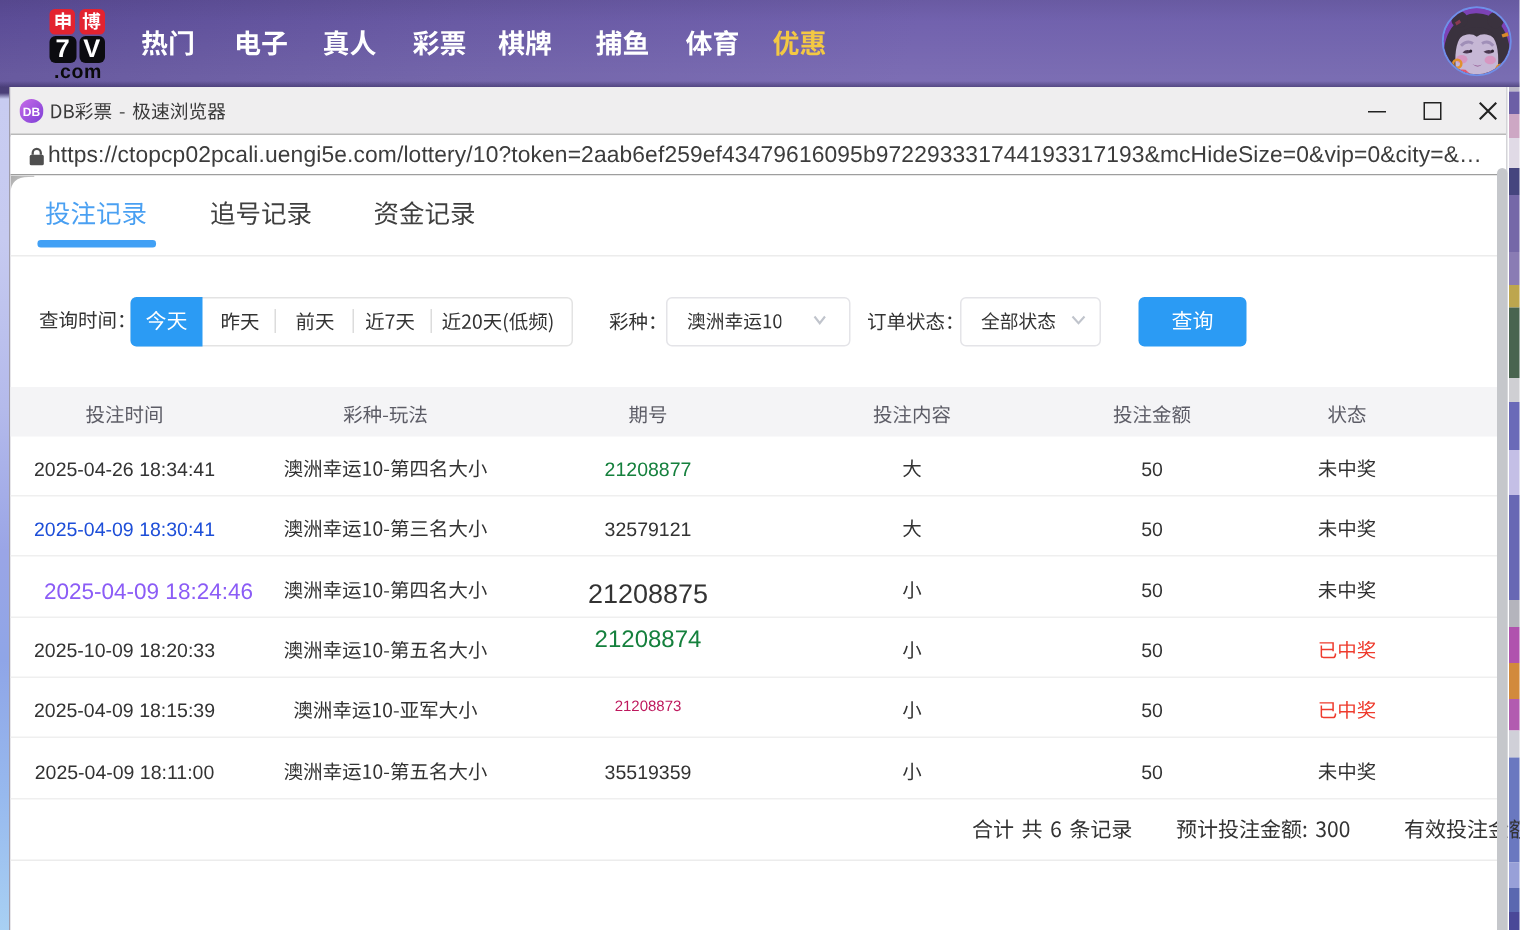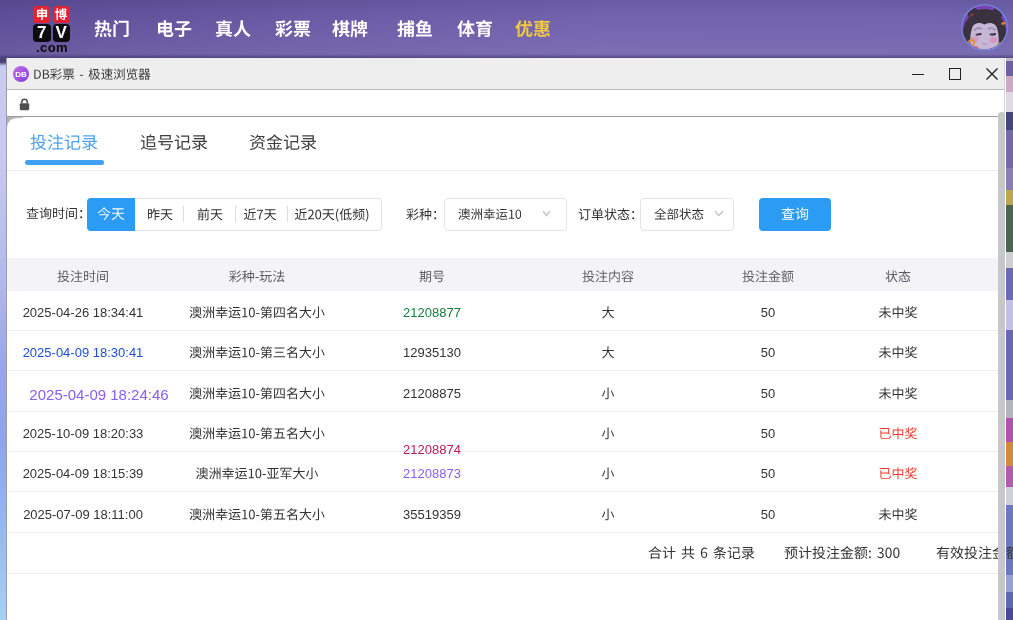--- a/index.html
+++ b/index.html
@@ -230,20 +230,21 @@
 <div class="abs" style="left:942px;top:10px;width:12px;height:11.5px;border:1.5px solid #222"></div>
 <svg class="abs" style="left:979px;top:9.5px" width="12" height="12" viewBox="0 0 12 12">
 <path d="M0.5,0.5 L11.5,11.5 M11.5,0.5 L0.5,11.5" stroke="#222" stroke-width="1.4"></path>
         </svg>
 </div>
 <div class="abs" style="left:0;top:33px;width:997px;height:26px;background:#fff;border-bottom:1px solid #9e9e9e">
 <svg class="abs" style="left:12px;top:7px" width="11" height="13" viewBox="0 0 11 13">
 <rect x="0.8" y="5.2" width="9.4" height="7" rx="1.1" fill="#4f4f4f"></rect>
 <path d="M2.8,5.2 V3.9 a2.7,2.7 0 0 1 5.4,0 V5.2" fill="none" stroke="#4f4f4f" stroke-width="1.5"></path>
         </svg>
+<div class="abs" style="left:25px;top:4px;width:962px;height:19px;overflow:hidden;letter-spacing:0.09px;font-size:15.2px;color:#3c3c3c;white-space:nowrap">https://ctopcp02pcali.uengi5e.com/lottery/10?token=2aab6ef259ef43479616095b972293331744193317193&amp;mcHideSize=0&amp;vip=0&amp;city=&amp;…</div>
 </div>
 <div class="abs" style="left:0;top:59px;width:997px;height:503px;background:#fff">
 <svg class="abs" style="left:0;top:0" width="16" height="16" viewBox="0 0 16 16">
 <defs>
             <linearGradient id="cn" x1="0" y1="0" x2="1" y2="1">
               <stop offset="0" stop-color="#8f8f8f"></stop>
               <stop offset="1" stop-color="#d8d8d8"></stop>
             </linearGradient>
           </defs>
 <path d="M0,16 L0,12 Q0,1 12,1 L16,1 L16,0 L0,0 Z" fill="url(#cn)" opacity=".75"></path>
@@ -415,21 +416,21 @@
             <use href="#g57" transform="translate(39.0,11.2) scale(0.0130,-0.0130)"></use>
             <use href="#g58" transform="translate(52.0,11.2) scale(0.0130,-0.0130)"></use>
             <use href="#g48" transform="translate(59.2,11.2) scale(0.0130,-0.0130)"></use>
             <use href="#g22" transform="translate(66.4,11.2) scale(0.0130,-0.0130)"></use>
             <use href="#g71" transform="translate(70.9,11.2) scale(0.0130,-0.0130)"></use>
             <use href="#g79" transform="translate(83.9,11.2) scale(0.0130,-0.0130)"></use>
             <use href="#g73" transform="translate(96.9,11.2) scale(0.0130,-0.0130)"></use>
             <use href="#g74" transform="translate(109.9,11.2) scale(0.0130,-0.0130)"></use>
             <use href="#g75" transform="translate(122.9,11.2) scale(0.0130,-0.0130)"></use>
           </svg></div>
-<div class="abs" style="left:425px;top:228px;transform:translateX(-50%);font-size:13px;color:#333">12935130</div>
+<div class="abs" style="left:425px;top:228px;transform:translateX(-50%);font-size:13px;color:#333">32579121</div>
 <div style="position:absolute;left:601px;top:229px;transform:translateX(-50%)"><svg width="13.0" height="14.9" viewBox="0 0 13.0 14.9" fill="#333">
             <use href="#g74" transform="translate(0.0,11.2) scale(0.0130,-0.0130)"></use>
           </svg></div>
 <div class="abs" style="left:761px;top:228px;transform:translateX(-50%);font-size:13px;color:#333">50</div>
 <div style="position:absolute;left:891px;top:229px;transform:translateX(-50%)"><svg width="39.0" height="14.9" viewBox="0 0 39.0 14.9" fill="#333">
             <use href="#g76" transform="translate(0.0,11.2) scale(0.0130,-0.0130)"></use>
             <use href="#g77" transform="translate(13.0,11.2) scale(0.0130,-0.0130)"></use>
             <use href="#g78" transform="translate(26.0,11.2) scale(0.0130,-0.0130)"></use>
           </svg></div>
 <div class="abs" style="left:0;top:294px;width:997px;height:1px;background:#efefef"></div>
@@ -441,21 +442,21 @@
             <use href="#g57" transform="translate(39.0,11.2) scale(0.0130,-0.0130)"></use>
             <use href="#g58" transform="translate(52.0,11.2) scale(0.0130,-0.0130)"></use>
             <use href="#g48" transform="translate(59.2,11.2) scale(0.0130,-0.0130)"></use>
             <use href="#g22" transform="translate(66.4,11.2) scale(0.0130,-0.0130)"></use>
             <use href="#g71" transform="translate(70.9,11.2) scale(0.0130,-0.0130)"></use>
             <use href="#g72" transform="translate(83.9,11.2) scale(0.0130,-0.0130)"></use>
             <use href="#g73" transform="translate(96.9,11.2) scale(0.0130,-0.0130)"></use>
             <use href="#g74" transform="translate(109.9,11.2) scale(0.0130,-0.0130)"></use>
             <use href="#g75" transform="translate(122.9,11.2) scale(0.0130,-0.0130)"></use>
           </svg></div>
-<div class="abs" style="left:425px;top:269px;transform:translateX(-50%);font-size:13px;color:#333">21208875</div>
+<div class="abs" style="left:425px;top:269px;transform:translateX(-50%);font-size:18px;color:#333">21208875</div>
 <div style="position:absolute;left:601px;top:270px;transform:translateX(-50%)"><svg width="13.0" height="14.9" viewBox="0 0 13.0 14.9" fill="#333">
             <use href="#g75" transform="translate(0.0,11.2) scale(0.0130,-0.0130)"></use>
           </svg></div>
 <div class="abs" style="left:761px;top:269px;transform:translateX(-50%);font-size:13px;color:#333">50</div>
 <div style="position:absolute;left:891px;top:270px;transform:translateX(-50%)"><svg width="39.0" height="14.9" viewBox="0 0 39.0 14.9" fill="#333">
             <use href="#g76" transform="translate(0.0,11.2) scale(0.0130,-0.0130)"></use>
             <use href="#g77" transform="translate(13.0,11.2) scale(0.0130,-0.0130)"></use>
             <use href="#g78" transform="translate(26.0,11.2) scale(0.0130,-0.0130)"></use>
           </svg></div>
 <div class="abs" style="left:0;top:334px;width:997px;height:1px;background:#efefef"></div>
@@ -467,21 +468,21 @@
             <use href="#g57" transform="translate(39.0,11.2) scale(0.0130,-0.0130)"></use>
             <use href="#g58" transform="translate(52.0,11.2) scale(0.0130,-0.0130)"></use>
             <use href="#g48" transform="translate(59.2,11.2) scale(0.0130,-0.0130)"></use>
             <use href="#g22" transform="translate(66.4,11.2) scale(0.0130,-0.0130)"></use>
             <use href="#g71" transform="translate(70.9,11.2) scale(0.0130,-0.0130)"></use>
             <use href="#g80" transform="translate(83.9,11.2) scale(0.0130,-0.0130)"></use>
             <use href="#g73" transform="translate(96.9,11.2) scale(0.0130,-0.0130)"></use>
             <use href="#g74" transform="translate(109.9,11.2) scale(0.0130,-0.0130)"></use>
             <use href="#g75" transform="translate(122.9,11.2) scale(0.0130,-0.0130)"></use>
           </svg></div>
-<div class="abs" style="left:425px;top:325px;transform:translateX(-50%);font-size:13px;color:#be185d">21208874</div>
+<div class="abs" style="left:425px;top:301px;transform:translateX(-50%);font-size:16px;color:#15803d">21208874</div>
 <div style="position:absolute;left:601px;top:310px;transform:translateX(-50%)"><svg width="13.0" height="14.9" viewBox="0 0 13.0 14.9" fill="#333">
             <use href="#g75" transform="translate(0.0,11.2) scale(0.0130,-0.0130)"></use>
           </svg></div>
 <div class="abs" style="left:761px;top:309px;transform:translateX(-50%);font-size:13px;color:#333">50</div>
 <div style="position:absolute;left:891px;top:310px;transform:translateX(-50%)"><svg width="39.0" height="14.9" viewBox="0 0 39.0 14.9" fill="#ee3b2d">
             <use href="#g81" transform="translate(0.0,11.2) scale(0.0130,-0.0130)"></use>
             <use href="#g77" transform="translate(13.0,11.2) scale(0.0130,-0.0130)"></use>
             <use href="#g78" transform="translate(26.0,11.2) scale(0.0130,-0.0130)"></use>
           </svg></div>
 <div class="abs" style="left:0;top:374px;width:997px;height:1px;background:#efefef"></div>
@@ -492,32 +493,32 @@
             <use href="#g56" transform="translate(26.0,11.2) scale(0.0130,-0.0130)"></use>
             <use href="#g57" transform="translate(39.0,11.2) scale(0.0130,-0.0130)"></use>
             <use href="#g58" transform="translate(52.0,11.2) scale(0.0130,-0.0130)"></use>
             <use href="#g48" transform="translate(59.2,11.2) scale(0.0130,-0.0130)"></use>
             <use href="#g22" transform="translate(66.4,11.2) scale(0.0130,-0.0130)"></use>
             <use href="#g82" transform="translate(70.9,11.2) scale(0.0130,-0.0130)"></use>
             <use href="#g83" transform="translate(83.9,11.2) scale(0.0130,-0.0130)"></use>
             <use href="#g74" transform="translate(96.9,11.2) scale(0.0130,-0.0130)"></use>
             <use href="#g75" transform="translate(109.9,11.2) scale(0.0130,-0.0130)"></use>
           </svg></div>
-<div class="abs" style="left:425px;top:349px;transform:translateX(-50%);font-size:13px;color:#8b5cf6">21208873</div>
+<div class="abs" style="left:425px;top:349px;transform:translateX(-50%);font-size:10px;color:#be185d">21208873</div>
 <div style="position:absolute;left:601px;top:350px;transform:translateX(-50%)"><svg width="13.0" height="14.9" viewBox="0 0 13.0 14.9" fill="#333">
             <use href="#g75" transform="translate(0.0,11.2) scale(0.0130,-0.0130)"></use>
           </svg></div>
 <div class="abs" style="left:761px;top:349px;transform:translateX(-50%);font-size:13px;color:#333">50</div>
 <div style="position:absolute;left:891px;top:350px;transform:translateX(-50%)"><svg width="39.0" height="14.9" viewBox="0 0 39.0 14.9" fill="#ee3b2d">
             <use href="#g81" transform="translate(0.0,11.2) scale(0.0130,-0.0130)"></use>
             <use href="#g77" transform="translate(13.0,11.2) scale(0.0130,-0.0130)"></use>
             <use href="#g78" transform="translate(26.0,11.2) scale(0.0130,-0.0130)"></use>
           </svg></div>
 <div class="abs" style="left:0;top:415px;width:997px;height:1px;background:#efefef"></div>
-<div class="abs" style="left:76px;top:390px;transform:translateX(-50%);font-size:13px;color:#333;white-space:nowrap">2025-07-09 18:11:00</div>
+<div class="abs" style="left:76px;top:390px;transform:translateX(-50%);font-size:13px;color:#333;white-space:nowrap">2025-04-09 18:11:00</div>
 <div style="position:absolute;left:250px;top:391px;transform:translateX(-50%)"><svg width="135.9" height="14.9" viewBox="0 0 135.9 14.9" fill="#333">
             <use href="#g54" transform="translate(0.0,11.2) scale(0.0130,-0.0130)"></use>
             <use href="#g55" transform="translate(13.0,11.2) scale(0.0130,-0.0130)"></use>
             <use href="#g56" transform="translate(26.0,11.2) scale(0.0130,-0.0130)"></use>
             <use href="#g57" transform="translate(39.0,11.2) scale(0.0130,-0.0130)"></use>
             <use href="#g58" transform="translate(52.0,11.2) scale(0.0130,-0.0130)"></use>
             <use href="#g48" transform="translate(59.2,11.2) scale(0.0130,-0.0130)"></use>
             <use href="#g22" transform="translate(66.4,11.2) scale(0.0130,-0.0130)"></use>
             <use href="#g71" transform="translate(70.9,11.2) scale(0.0130,-0.0130)"></use>
             <use href="#g80" transform="translate(83.9,11.2) scale(0.0130,-0.0130)"></use>

